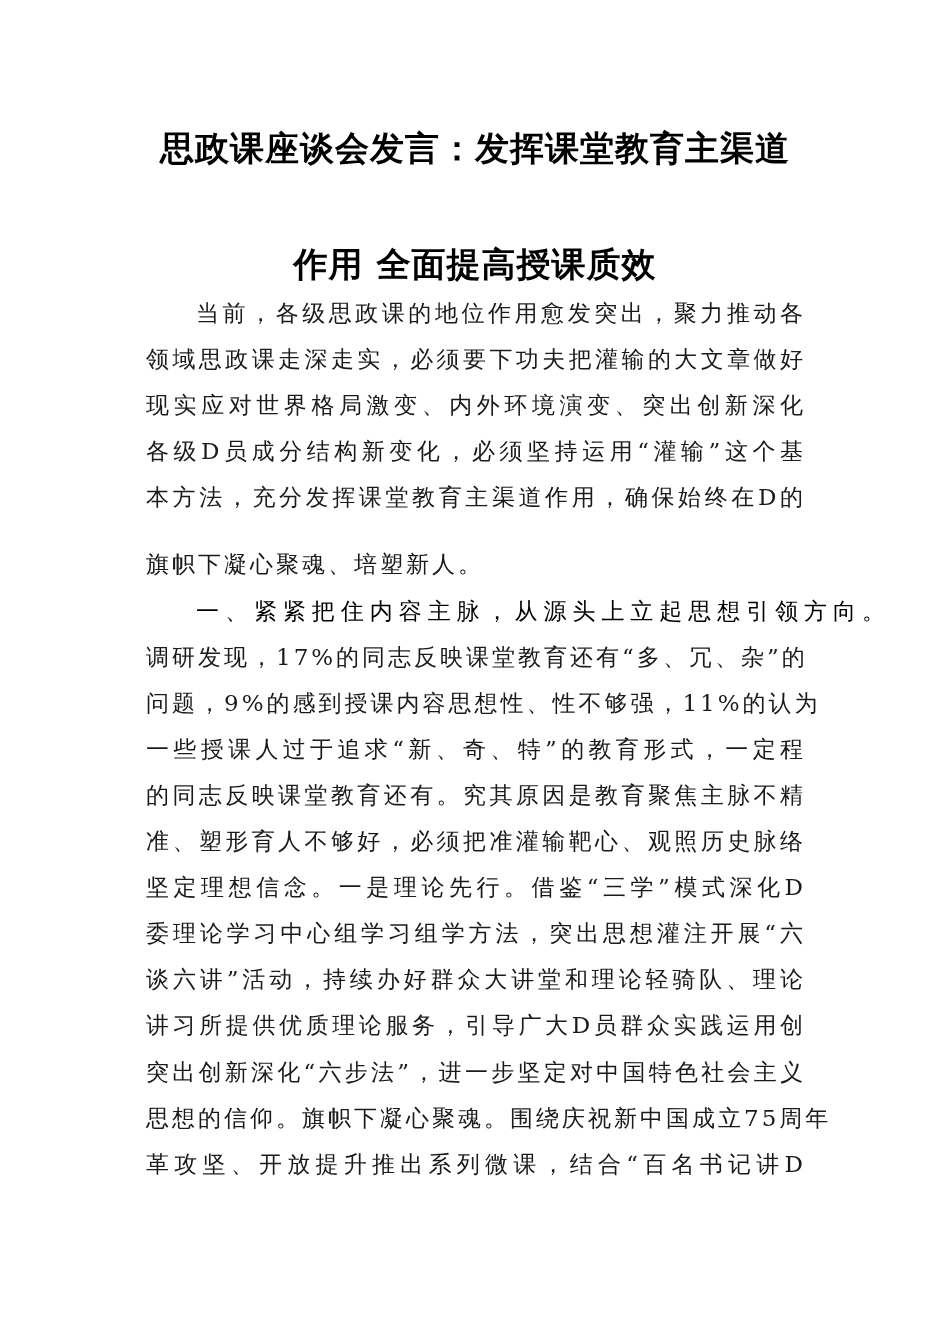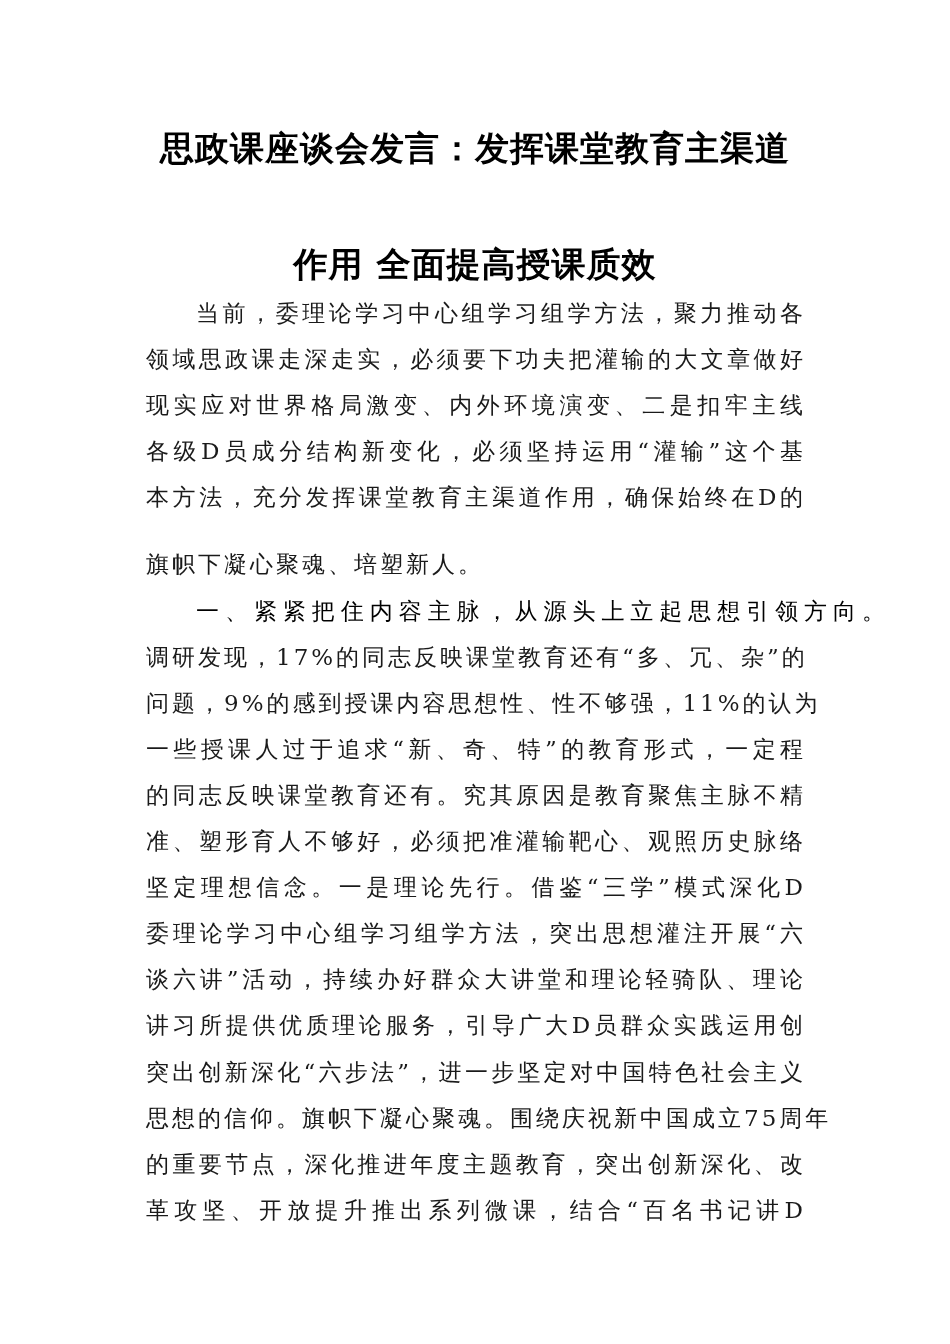--- a/index.html
+++ b/index.html
@@ -73,39 +73,38 @@
 <body>
 
 <div class="page">
 
   <div class="title l1">思政课座谈会发言：发挥课堂教育主渠道</div>
   <div class="title l2">作用  全面提高授课质效</div>
 
   <div class="body-text">
 
     <div>
-      <div class="line indent">当前，委理论学习中心组学习组学方法，聚力推动各</div>
+      <div class="line indent">当前，各级思政课的地位作用愈发突出，聚力推动各</div>
       <div class="line">领域思政课走深走实，必须要下功夫把灌输的大文章做好</div>
-      <div class="line">现实应对世界格局激变、内外环境演变、二是扣牢主线</div>
+      <div class="line">现实应对世界格局激变、内外环境演变、突出创新深化</div>
       <div class="line">各级D员成分结构新变化，必须坚持运用“灌输”这个基</div>
       <div class="line">本方法，充分发挥课堂教育主渠道作用，确保始终在D的</div>
       <div class="line last">旗帜下凝心聚魂、培塑新人。</div>
     </div>
 
     <div>
       <div class="line indent heading">一、紧紧把住内容主脉，从源头上立起思想引领方向。</div>
       <div class="line">调研发现，17%的同志反映课堂教育还有“多、冗、杂”的</div>
       <div class="line">问题，9%的感到授课内容思想性、性不够强，11%的认为</div>
       <div class="line">一些授课人过于追求“新、奇、特”的教育形式，一定程</div>
       <div class="line">的同志反映课堂教育还有。究其原因是教育聚焦主脉不精</div>
       <div class="line">准、塑形育人不够好，必须把准灌输靶心、观照历史脉络</div>
       <div class="line">坚定理想信念。一是理论先行。借鉴“三学”模式深化D</div>
       <div class="line">委理论学习中心组学习组学方法，突出思想灌注开展“六</div>
       <div class="line">谈六讲”活动，持续办好群众大讲堂和理论轻骑队、理论</div>
       <div class="line">讲习所提供优质理论服务，引导广大D员群众实践运用创</div>
       <div class="line">突出创新深化“六步法”，进一步坚定对中国特色社会主义</div>
       <div class="line">思想的信仰。旗帜下凝心聚魂。围绕庆祝新中国成立75周年</div>
-      <div class="line">的重要节点，深化推进年度主题教育，突出创新深化、改</div>
       <div class="line">革攻坚、开放提升推出系列微课，结合“百名书记讲D</div>
     </div>
 
   </div>
 </div>
 
 </body></html>

